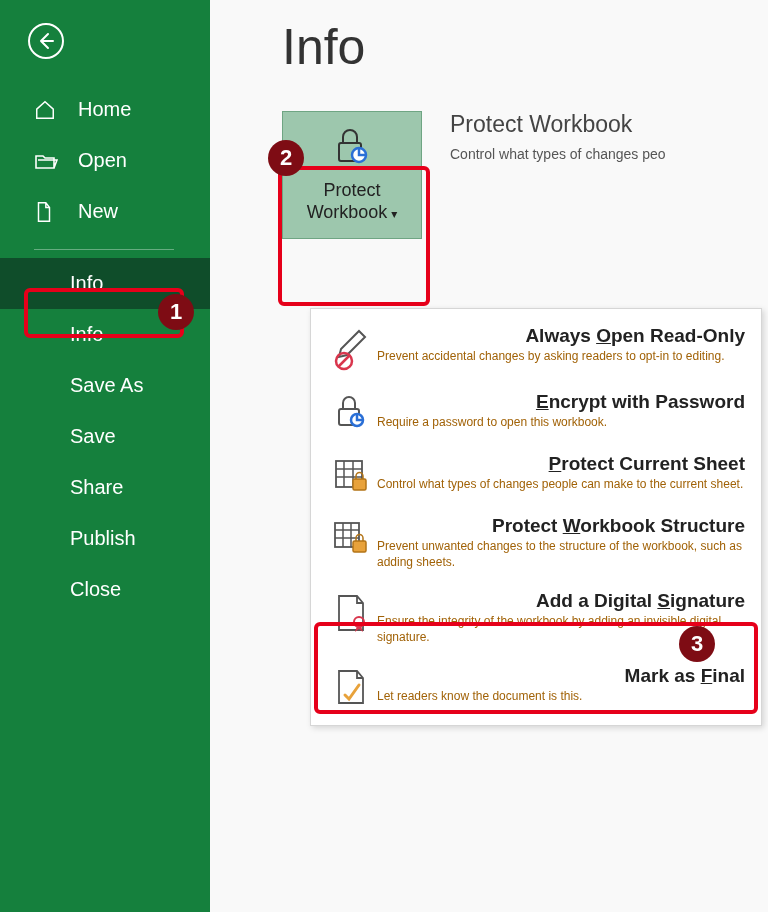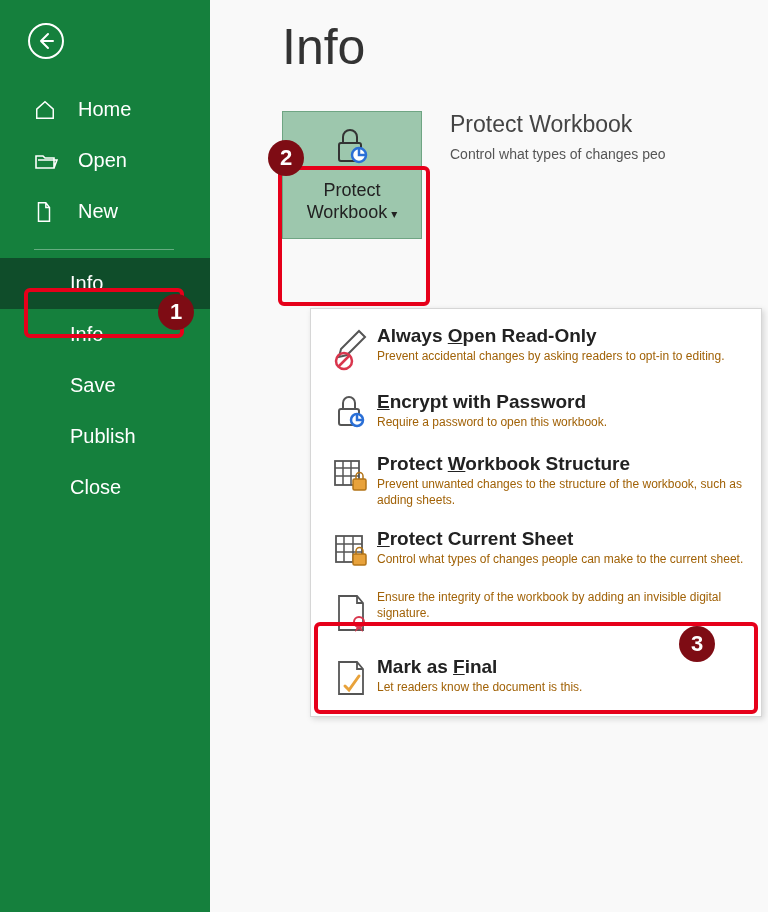--- a/index.html
+++ b/index.html
@@ -70,21 +70,21 @@
     box-shadow: 2px 2px 6px rgba(0,0,0,0.15);
     padding: 6px 0 8px 0;
   }
   .menu-item {
     display: flex; align-items: flex-start;
     padding: 10px 16px 10px 14px;
     cursor: pointer;
   }
   .mi-icon { width: 52px; flex-shrink: 0; display: flex; justify-content: center; padding-top: 2px; }
   .mi-text { flex: 1; }
-  .mi-title { font-size: 19px; font-weight: 700; color: #222; margin-bottom: 2px; }
+  .mi-title { font-size: 19px; font-weight: 700; color: #222; margin-bottom: 2px; text-align: right; }
   .mi-desc { font-size: 12px; color: #a16207; line-height: 1.3; }
   .underline { text-decoration: underline; }
   
   .badge {
     position: absolute;
     width: 36px; height: 36px; border-radius: 50%;
     background: #7e0c14; color: #fff;
     font-size: 22px; font-weight: 700;
     display: flex; align-items: center; justify-content: center;
     z-index: 50;
@@ -130,21 +130,27 @@
 
   <div class="divider"></div>
 
   <div class="side-item noicon selected">
     <span>Info</span>
   </div>
   <div class="side-item noicon">
     <span>Info</span>
   </div>
   <div class="side-item noicon">
+    <span>Save As</span>
+  </div>
+  <div class="side-item noicon">
     <span>Save</span>
+  </div>
+  <div class="side-item noicon">
+    <span>Share</span>
   </div>
   <div class="side-item noicon">
     <span>Publish</span>
   </div>
   <div class="side-item noicon">
     <span>Close</span>
   </div>
 </div>
 
 <div class="main">
@@ -199,62 +205,63 @@
     </div>
     <div class="mi-text">
       <div class="mi-title"><span class="underline">E</span>ncrypt with Password</div>
       <div class="mi-desc">Require a password to open this workbook.</div>
     </div>
   </div>
 
   <div class="menu-item">
     <div class="mi-icon">
       <svg width="40" height="40" viewBox="0 0 40 40">
+        <rect x="5" y="6" width="26" height="26" stroke="#555" stroke-width="1.8" fill="none"></rect>
+        <line x1="5" y1="14" x2="31" y2="14" stroke="#555" stroke-width="1.5"></line>
+        <line x1="5" y1="22" x2="31" y2="22" stroke="#555" stroke-width="1.5"></line>
+        <line x1="13" y1="6" x2="13" y2="32" stroke="#555" stroke-width="1.5"></line>
+        <line x1="22" y1="6" x2="22" y2="32" stroke="#555" stroke-width="1.5"></line>
+        <rect x="22" y="24" width="13" height="11" rx="1.5" fill="#e8a23b" stroke="#b37417" stroke-width="1.5"></rect>
+        <path d="M25 24 V21 a3.5 3.5 0 0 1 7 0 V24" stroke="#b37417" stroke-width="1.5" fill="none"></path>
+      </svg>
+    </div>
+    <div class="mi-text">
+      <div class="mi-title"><span class="underline">P</span>rotect Current Sheet</div>
+      <div class="mi-desc">Control what types of changes people can make to the current sheet.</div>
+    </div>
+  </div>
+
+  <div class="menu-item">
+    <div class="mi-icon">
+      <svg width="40" height="40" viewBox="0 0 40 40">
         <rect x="4" y="6" width="24" height="24" stroke="#555" stroke-width="1.8" fill="none"></rect>
         <line x1="4" y1="13" x2="28" y2="13" stroke="#555" stroke-width="1.5"></line>
         <line x1="4" y1="21" x2="28" y2="21" stroke="#555" stroke-width="1.5"></line>
         <line x1="12" y1="6" x2="12" y2="30" stroke="#555" stroke-width="1.5"></line>
         <line x1="20" y1="6" x2="20" y2="30" stroke="#555" stroke-width="1.5"></line>
         <rect x="22" y="24" width="13" height="11" rx="1.5" fill="#e8a23b" stroke="#b37417" stroke-width="1.5"></rect>
         <path d="M25 24 V21 a3.5 3.5 0 0 1 7 0 V24" stroke="#b37417" stroke-width="1.5" fill="none"></path>
       </svg>
     </div>
     <div class="mi-text">
       <div class="mi-title">Protect <span class="underline">W</span>orkbook Structure</div>
       <div class="mi-desc">Prevent unwanted changes to the structure of the workbook, such as adding sheets.</div>
     </div>
   </div>
 
   <div class="menu-item">
     <div class="mi-icon">
-      <svg width="40" height="40" viewBox="0 0 40 40">
-        <rect x="5" y="6" width="26" height="26" stroke="#555" stroke-width="1.8" fill="none"></rect>
-        <line x1="5" y1="14" x2="31" y2="14" stroke="#555" stroke-width="1.5"></line>
-        <line x1="5" y1="22" x2="31" y2="22" stroke="#555" stroke-width="1.5"></line>
-        <line x1="13" y1="6" x2="13" y2="32" stroke="#555" stroke-width="1.5"></line>
-        <line x1="22" y1="6" x2="22" y2="32" stroke="#555" stroke-width="1.5"></line>
-        <rect x="22" y="24" width="13" height="11" rx="1.5" fill="#e8a23b" stroke="#b37417" stroke-width="1.5"></rect>
-        <path d="M25 24 V21 a3.5 3.5 0 0 1 7 0 V24" stroke="#b37417" stroke-width="1.5" fill="none"></path>
-      </svg>
-    </div>
-    <div class="mi-text">
-      <div class="mi-title"><span class="underline">P</span>rotect Current Sheet</div>
-      <div class="mi-desc">Control what types of changes people can make to the current sheet.</div>
-    </div>
-  </div>
-
-  <div class="menu-item">
-    <div class="mi-icon">
       <svg width="40" height="44" viewBox="0 0 40 44">
         <path d="M8 4 H26 L32 11 V38 H8 Z M26 4 V11 H32" stroke="#555" stroke-width="1.8" fill="none"></path>
         <circle cx="28" cy="30" r="5" stroke="#d9364d" stroke-width="2" fill="none"></circle>
         <path d="M26 34 L24 40 L28 37 L32 40 L30 34" fill="#d9364d"></path>
       </svg>
     </div>
     <div class="mi-text">
+      <div class="mi-title">Add a Digital <span class="underline">S</span>ignature</div>
       <div class="mi-desc">Ensure the integrity of the workbook by adding an invisible digital signature.</div>
     </div>
   </div>
 
   <div class="menu-item">
     <div class="mi-icon">
       <svg width="40" height="40" viewBox="0 0 40 40">
         <path d="M8 4 H26 L32 11 V36 H8 Z M26 4 V11 H32" stroke="#555" stroke-width="1.8" fill="none"></path>
         <path d="M14 28 L18 32 L28 18" stroke="#e8a23b" stroke-width="3" fill="none" stroke-linecap="round"></path>
       </svg>

